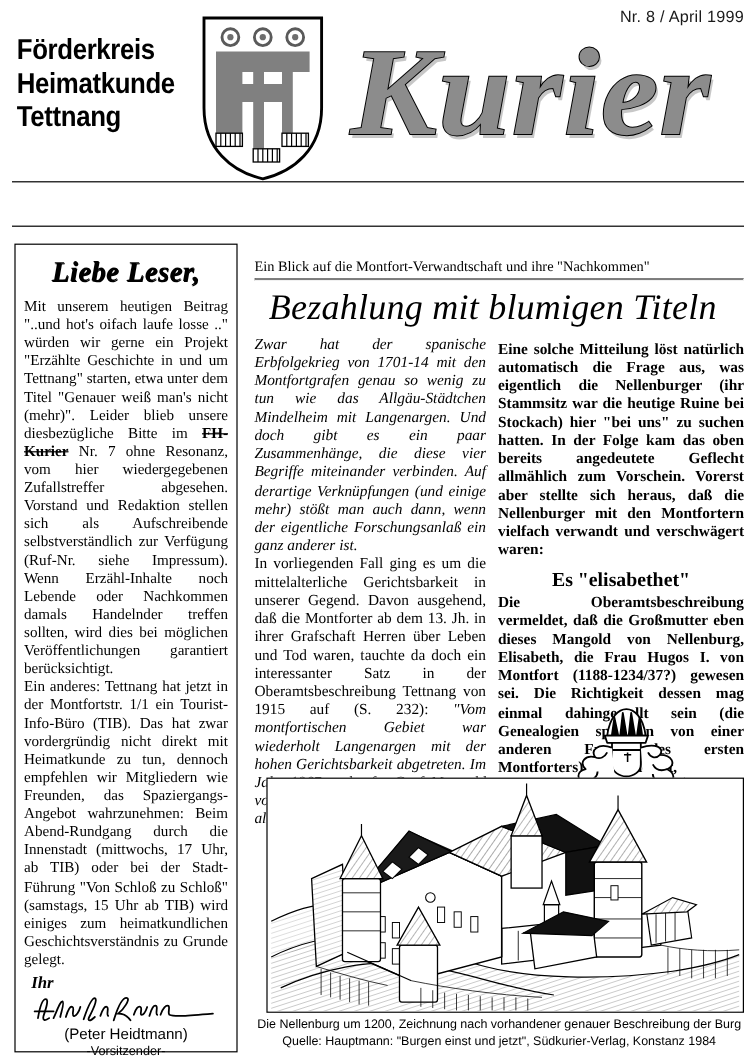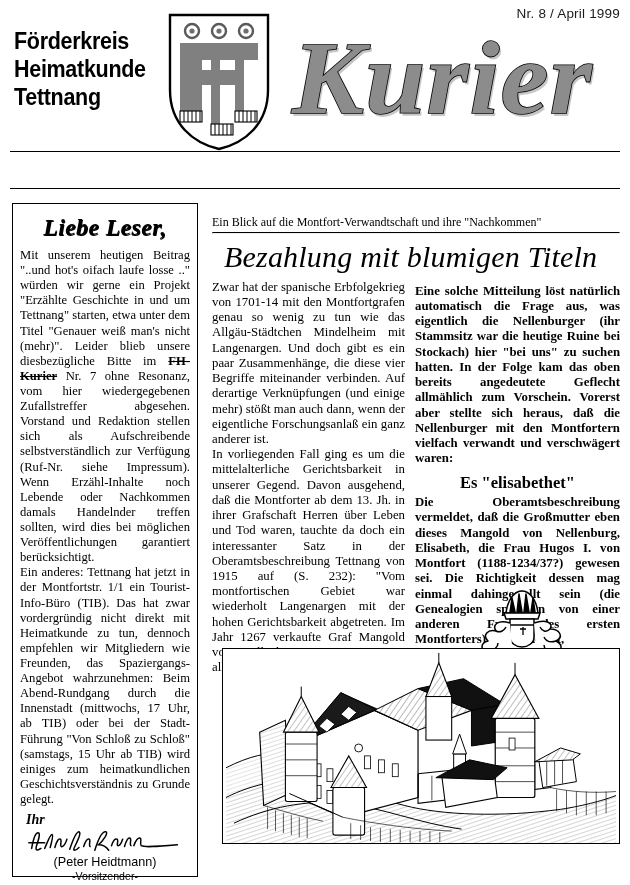--- a/index.html
+++ b/index.html
@@ -139,21 +139,21 @@
   .colB{position:absolute;left:203px;top:4px;width:205px;font-weight:bold;}
 
   .body-txt{
     font-size:12.8px;
     line-height:1.19;
     text-align:justify;
     hyphens:auto;
     -webkit-hyphens:auto;
   }
   .body-txt p{margin:0;}
-  .ital{}
+  .ital{font-style:italic;}
   .subhead{
     text-align:center;
     font-size:16.5px;
     margin:7px 0 2px 0;
     line-height:1.2;
   }
   .continued{
     text-align:right;
     font-style:italic;
     font-size:11.6px;
@@ -472,16 +472,20 @@
             <path d="M128 176 V192 M138 178 V193 M148 180 V194 M158 181 V195 M168 182 V195
                      M178 183 V195 M188 184 V195 M198 184 V195 M208 184 V195 M218 185 V195"></path>
             <path d="M330 140 C348 144 372 146 396 144"></path>
             <path d="M336 142 V164 M346 143 V166 M356 144 V168 M366 144 V168 M376 144 V168 M386 144 V166"></path>
             <path d="M40 158 C60 164 80 170 100 174"></path>
             <path d="M44 160 V182 M52 163 V184 M60 166 V186 M68 168 V188 M76 170 V190 M84 171 V191"></path>
           </g>
         </svg>
       </div>
 
+      <div class="caption">
+        <div>Die Nellenburg um 1200, Zeichnung nach vorhandener genauer Beschreibung der Burg</div>
+        <div>Quelle: Hauptmann: "Burgen einst und jetzt", Südkurier-Verlag, Konstanz 1984</div>
+      </div>
 
     </div>
   </div>
 </div>
 
 </body></html>

